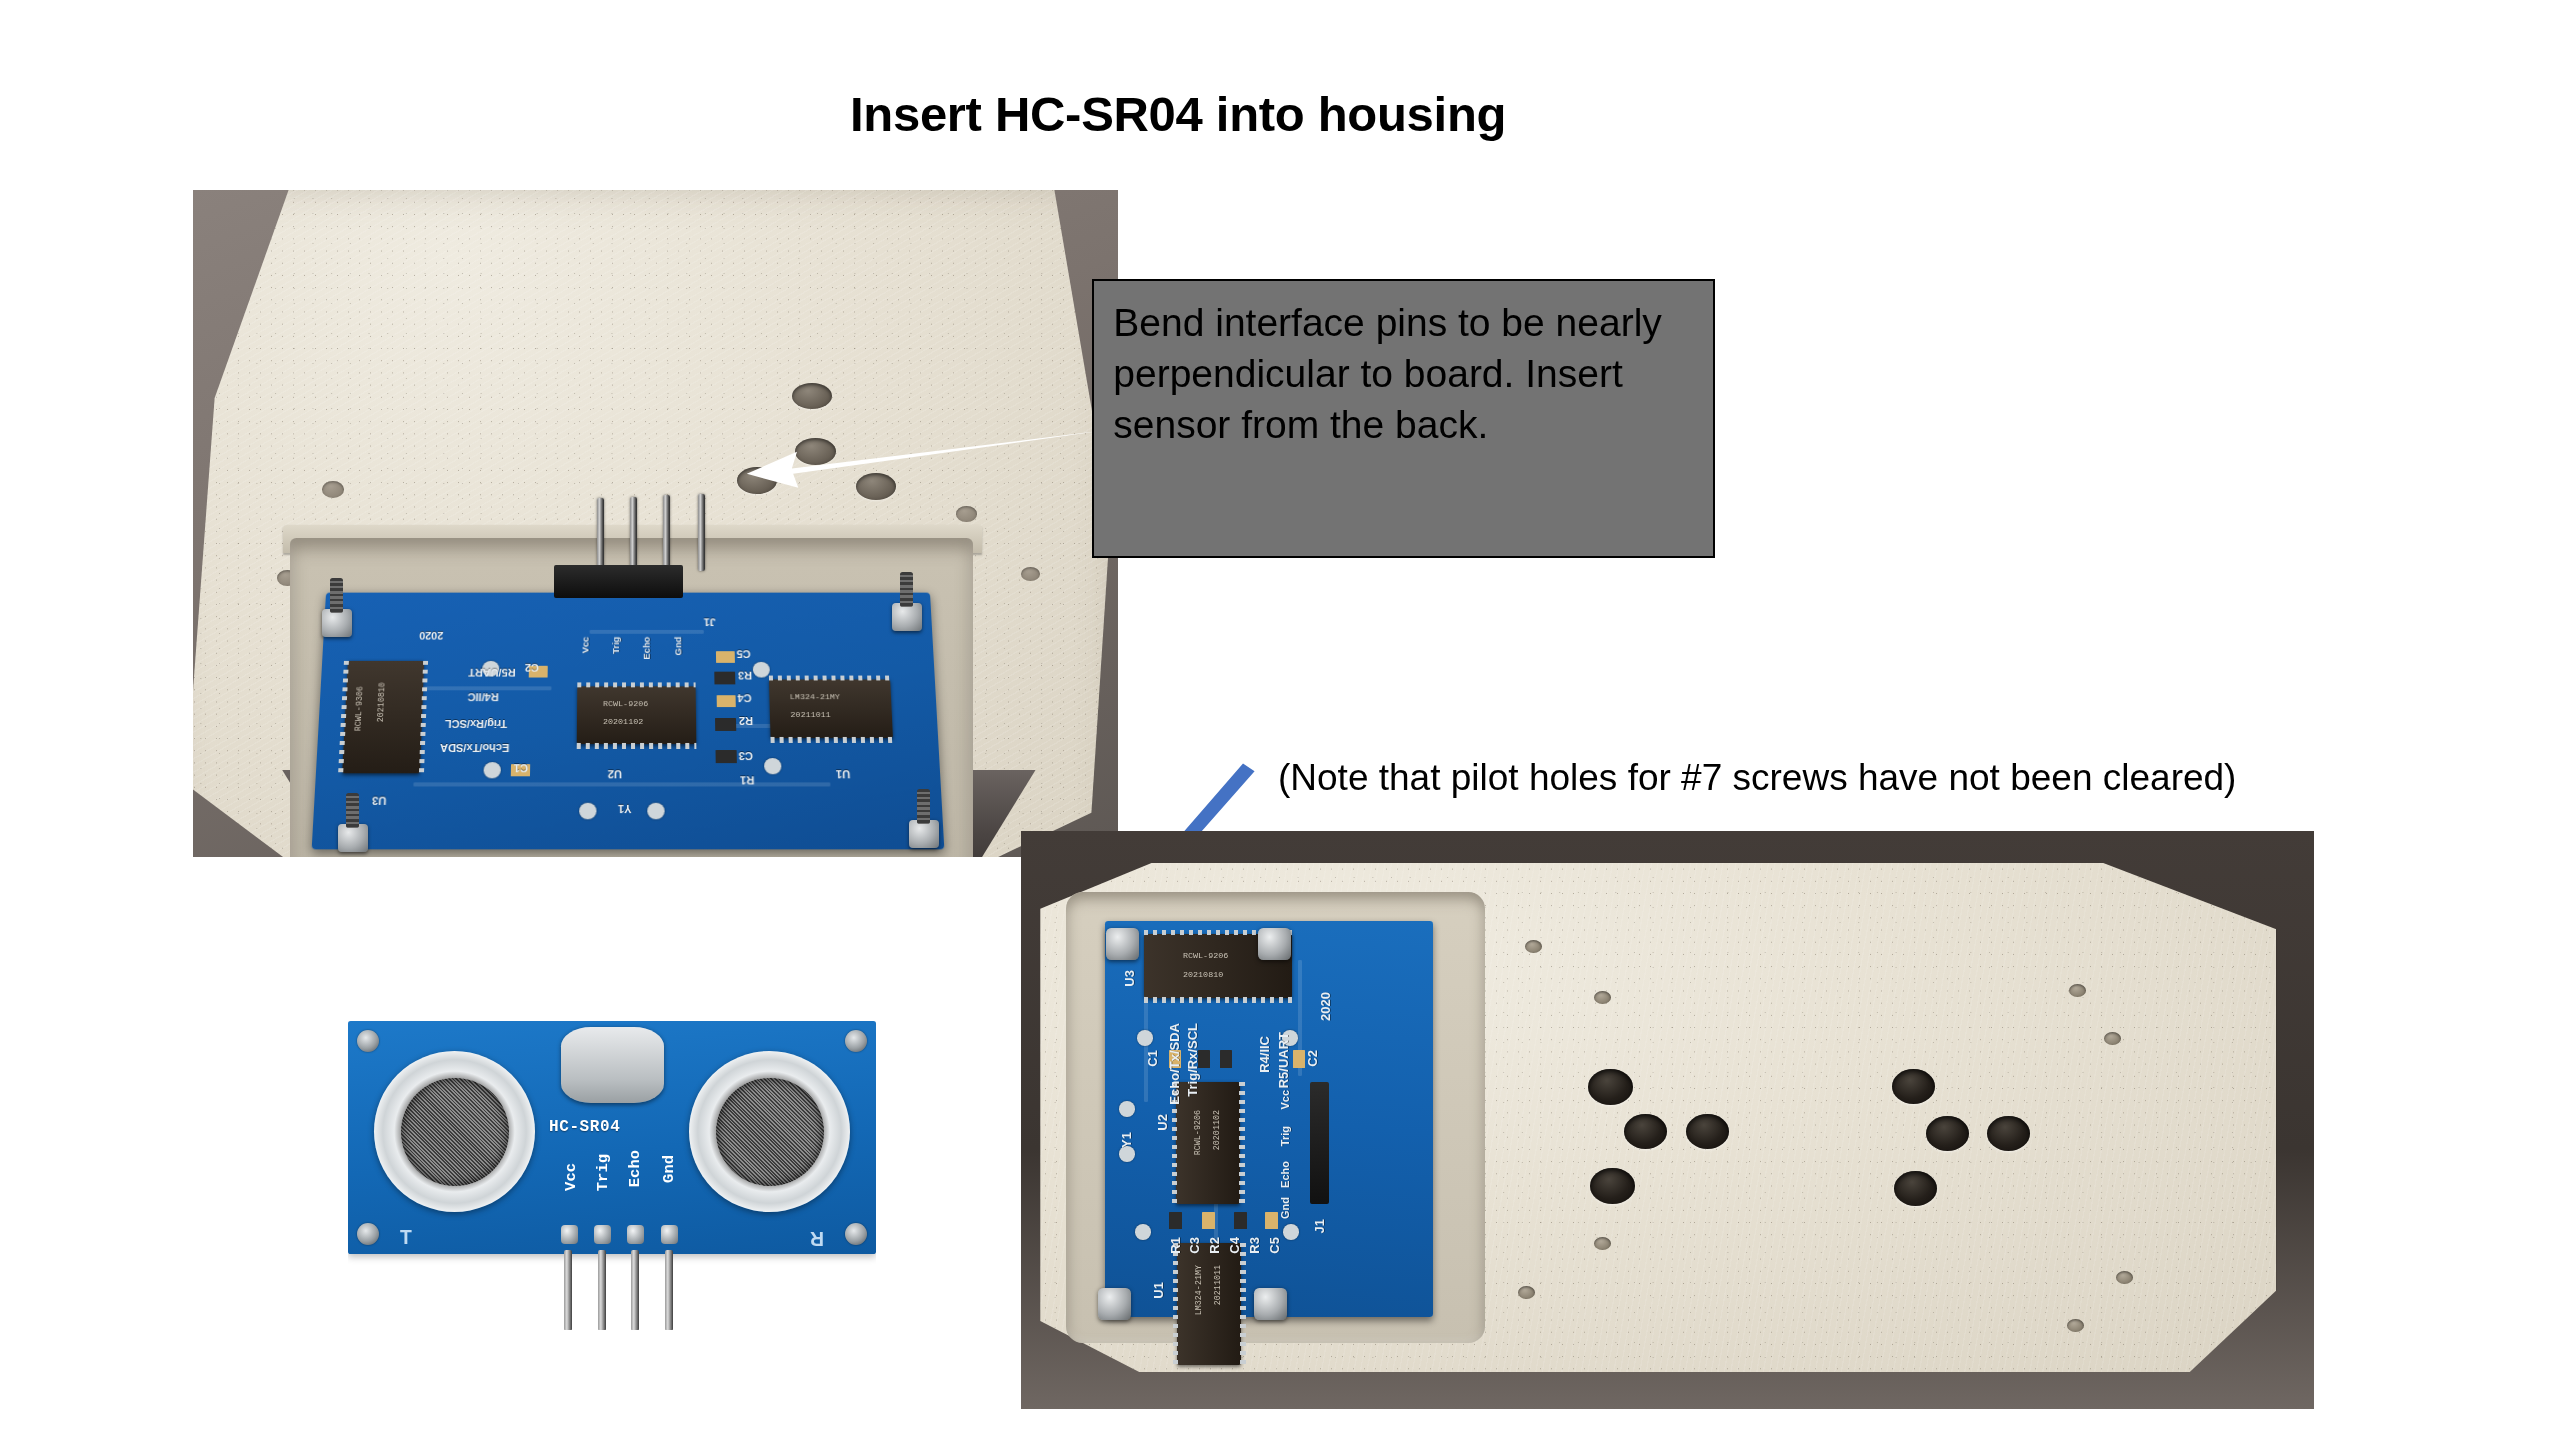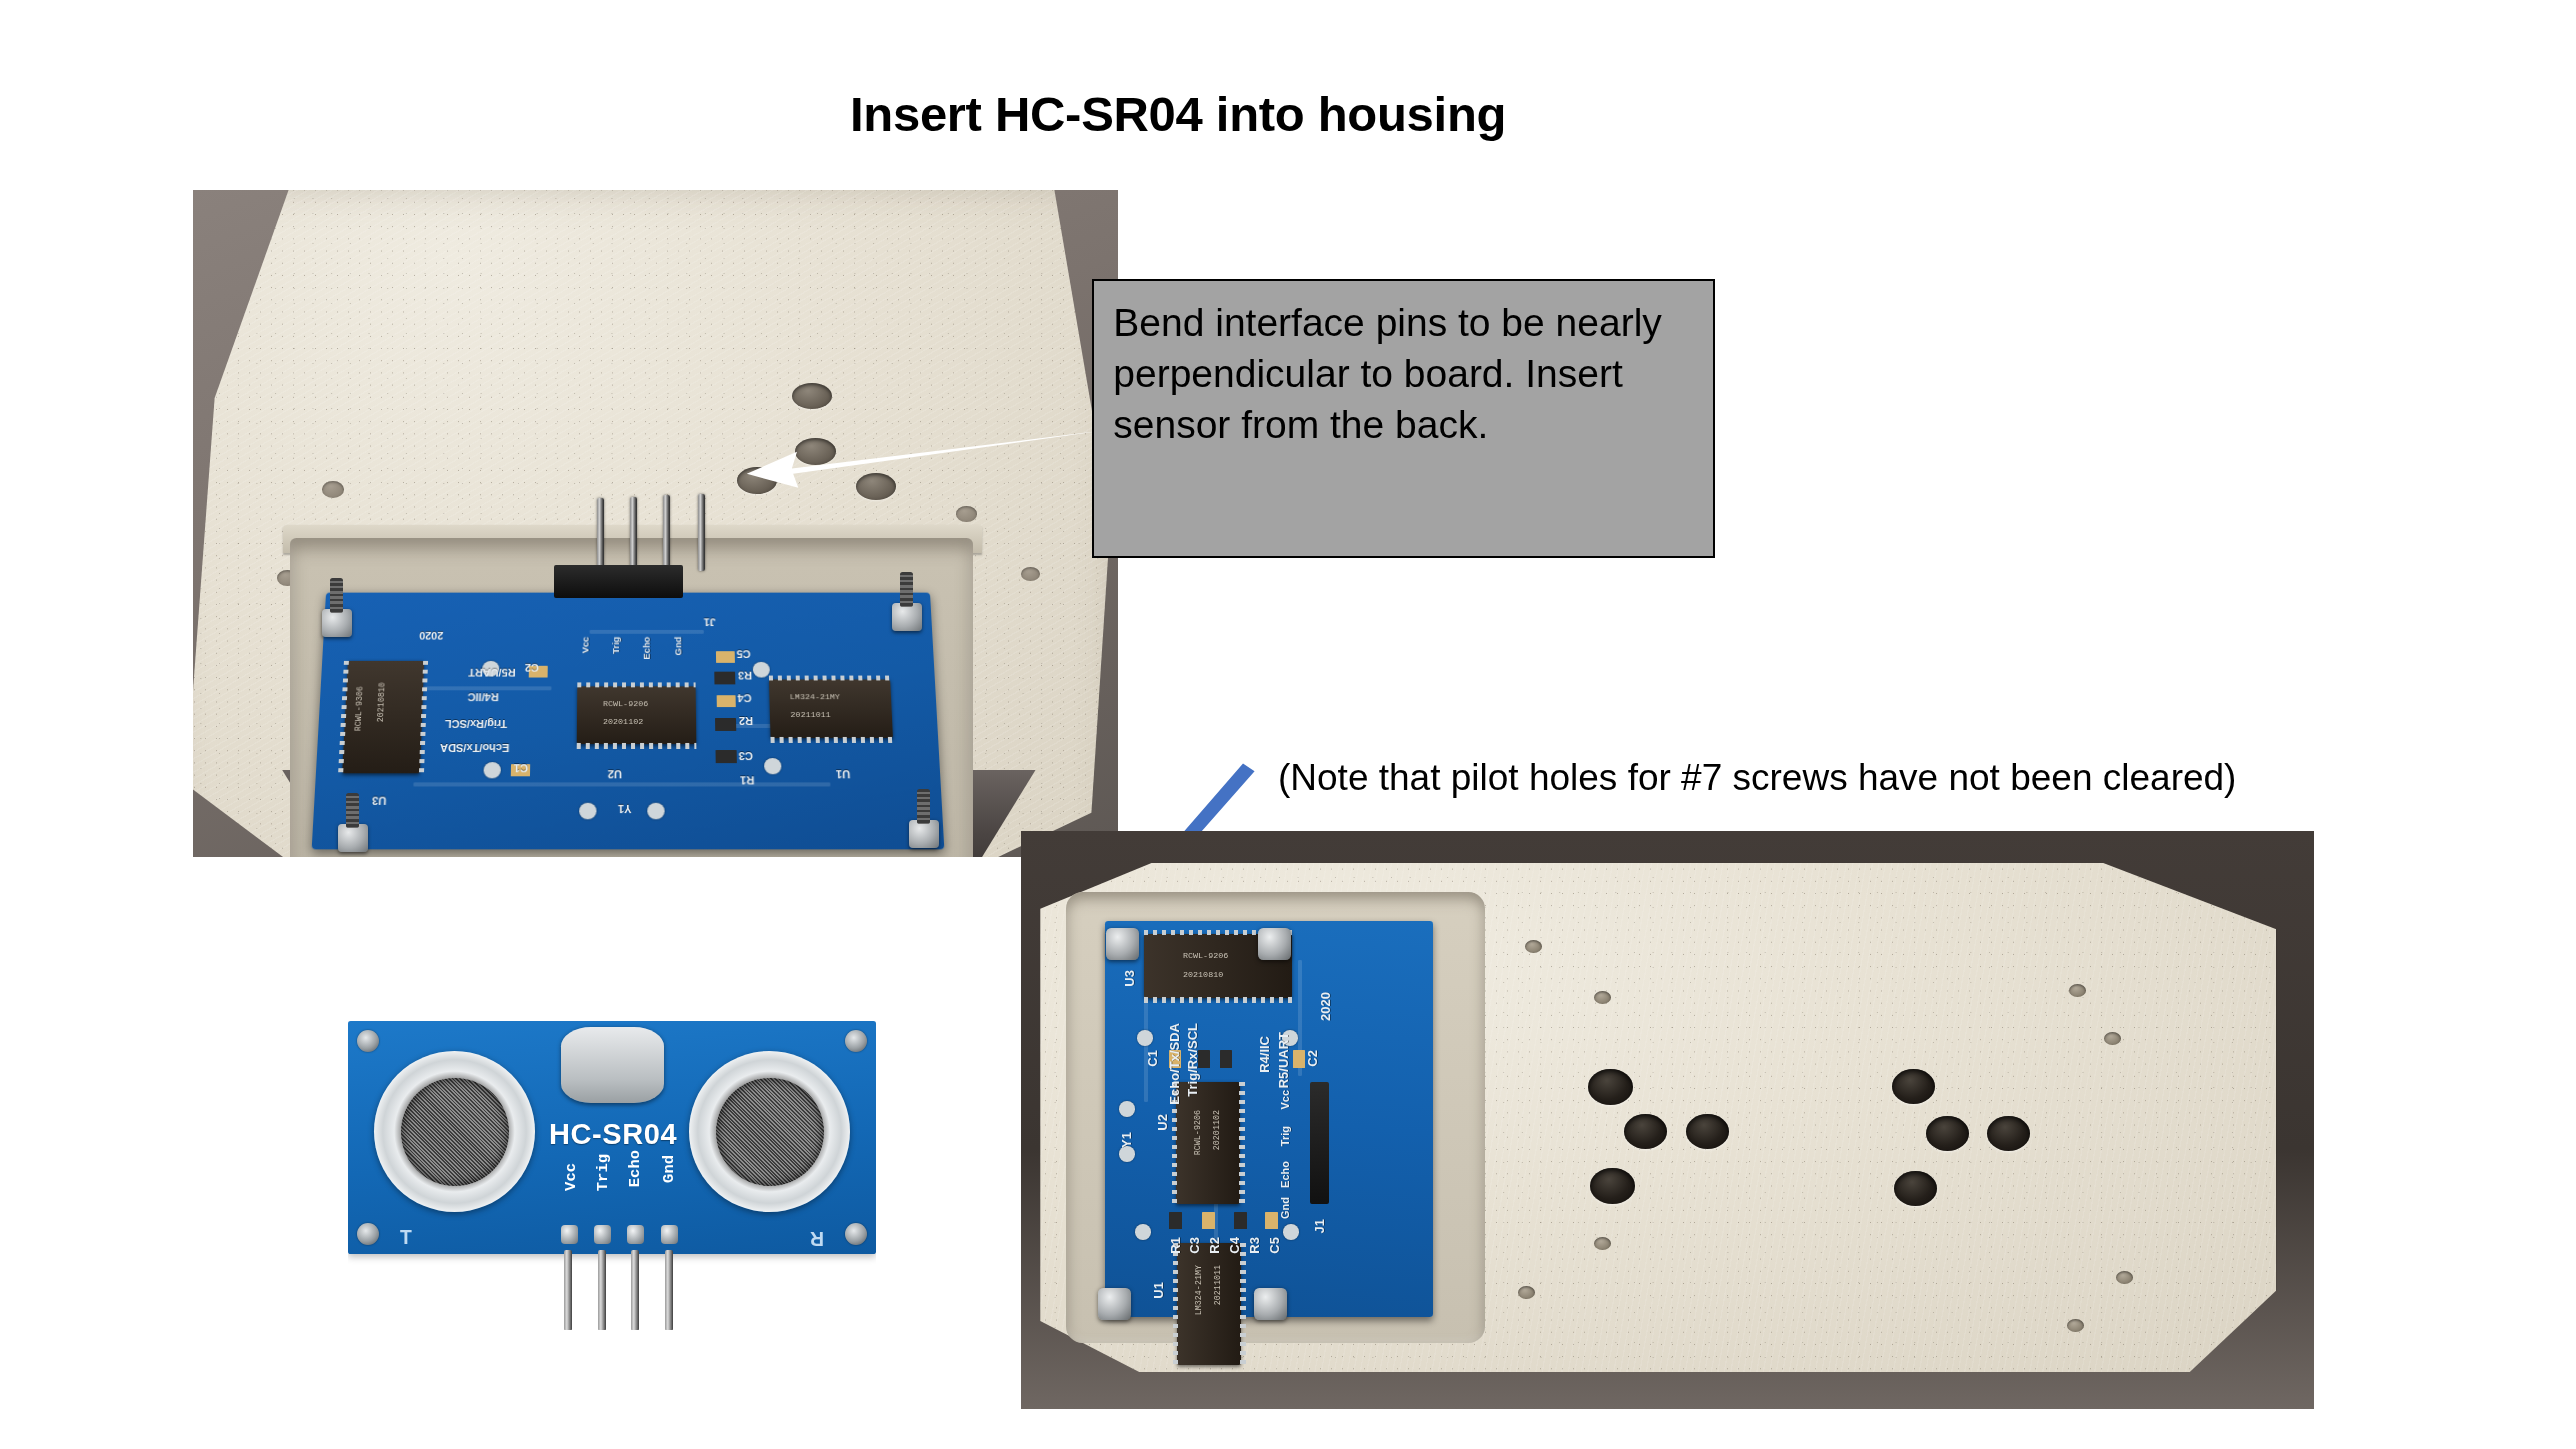--- a/index.html
+++ b/index.html
@@ -112,21 +112,21 @@
   .hole{position:absolute;border-radius:50%;
       background:radial-gradient(ellipse at 40% 30%,#8e867a,#6a6257 60%,#4e473e);
       box-shadow:inset 0 1.9px 3.9px rgba(0,0,0,.5), 0 1.3px 1.9px rgba(255,255,255,.35);}
   .pilot{position:absolute;border-radius:50%;
       background:radial-gradient(ellipse at 40% 30%,#a79e90,#857c6e);
       box-shadow:inset 0 1.3px 2.6px rgba(0,0,0,.35);}
 
   
   #callout-box{
     position:absolute;left:1092px;top:279px;width:623px;height:279px;
-    background:#a3a3a3;border:2.6px solid #000;box-sizing:border-box;
+    background:#737373;border:2.6px solid #000;box-sizing:border-box;
     padding:15.5px 19.3px 0 19.3px;
   }
   #callout-text{
     font-size:39px;line-height:1.32;color:#000;font-weight:normal;
   }
   
   #callout-arrow{position:absolute;left:721px;top:412px;width:386px;height:90px;pointer-events:none;}
 
   
   #note-text{
@@ -146,22 +146,22 @@
     box-shadow:0 1.9px 6.4px rgba(0,0,0,.4);}
   .m-mesh{position:absolute;left:50%;top:50%;width:108px;height:108px;
     transform:translate(-50%,-50%);border-radius:50%;
     background:
       repeating-linear-gradient(45deg, #3d3d3d 0 1.3px, #8e8e8e 1.3px 2.6px),
       repeating-linear-gradient(-45deg, rgba(40,40,40,.75) 0 1.3px, rgba(150,150,150,.3) 1.3px 2.6px);
     box-shadow:inset 0 0 10.3px rgba(0,0,0,.8);}
   .m-xtal{position:absolute;left:213px;top:6.4px;width:103px;height:76px;
     background:linear-gradient(180deg,#e8eaec,#b9bec1 70%,#9aa0a3);
     border-radius:30px/19.3px;box-shadow:0 1.9px 4.5px rgba(0,0,0,.45);}
-  .m-label{position:absolute;color:#fff;font-size:29px;font-weight:bold;
-    letter-spacing:0.6px;text-shadow:0 0.6px 1.3px rgba(0,0,0,.4);}
+  .m-label{position:absolute;color:#fff;font-size:16px;font-weight:bold;
+    letter-spacing:0.6px;text-shadow:0 0.6px 1.3px rgba(0,0,0,.4);font-family:Liberation Mono, monospace;}
   .m-pinlabel{position:absolute;color:#fff;font-size:15.5px;font-weight:bold;
     writing-mode:vertical-rl;transform:rotate(180deg);
     font-family:"Liberation Mono",monospace;}
   .m-solder{position:absolute;width:16.7px;height:19.3px;border-radius:3.9px;
     background:radial-gradient(ellipse at 35% 30%,#f2f4f5,#9fa5a9 60%,#6b7074);}
   .m-pin{position:absolute;width:8.4px;height:81px;
     background:linear-gradient(90deg,#9a9a9a,#dcdcdc 35%,#6f6f6f 80%,#3d3d3d);
     border-radius:1.9px;}
   .m-mount{position:absolute;width:22px;height:22px;border-radius:50%;
     background:radial-gradient(circle at 40% 35%,#e6e9eb,#9aa0a4 55%,#4d5256);

